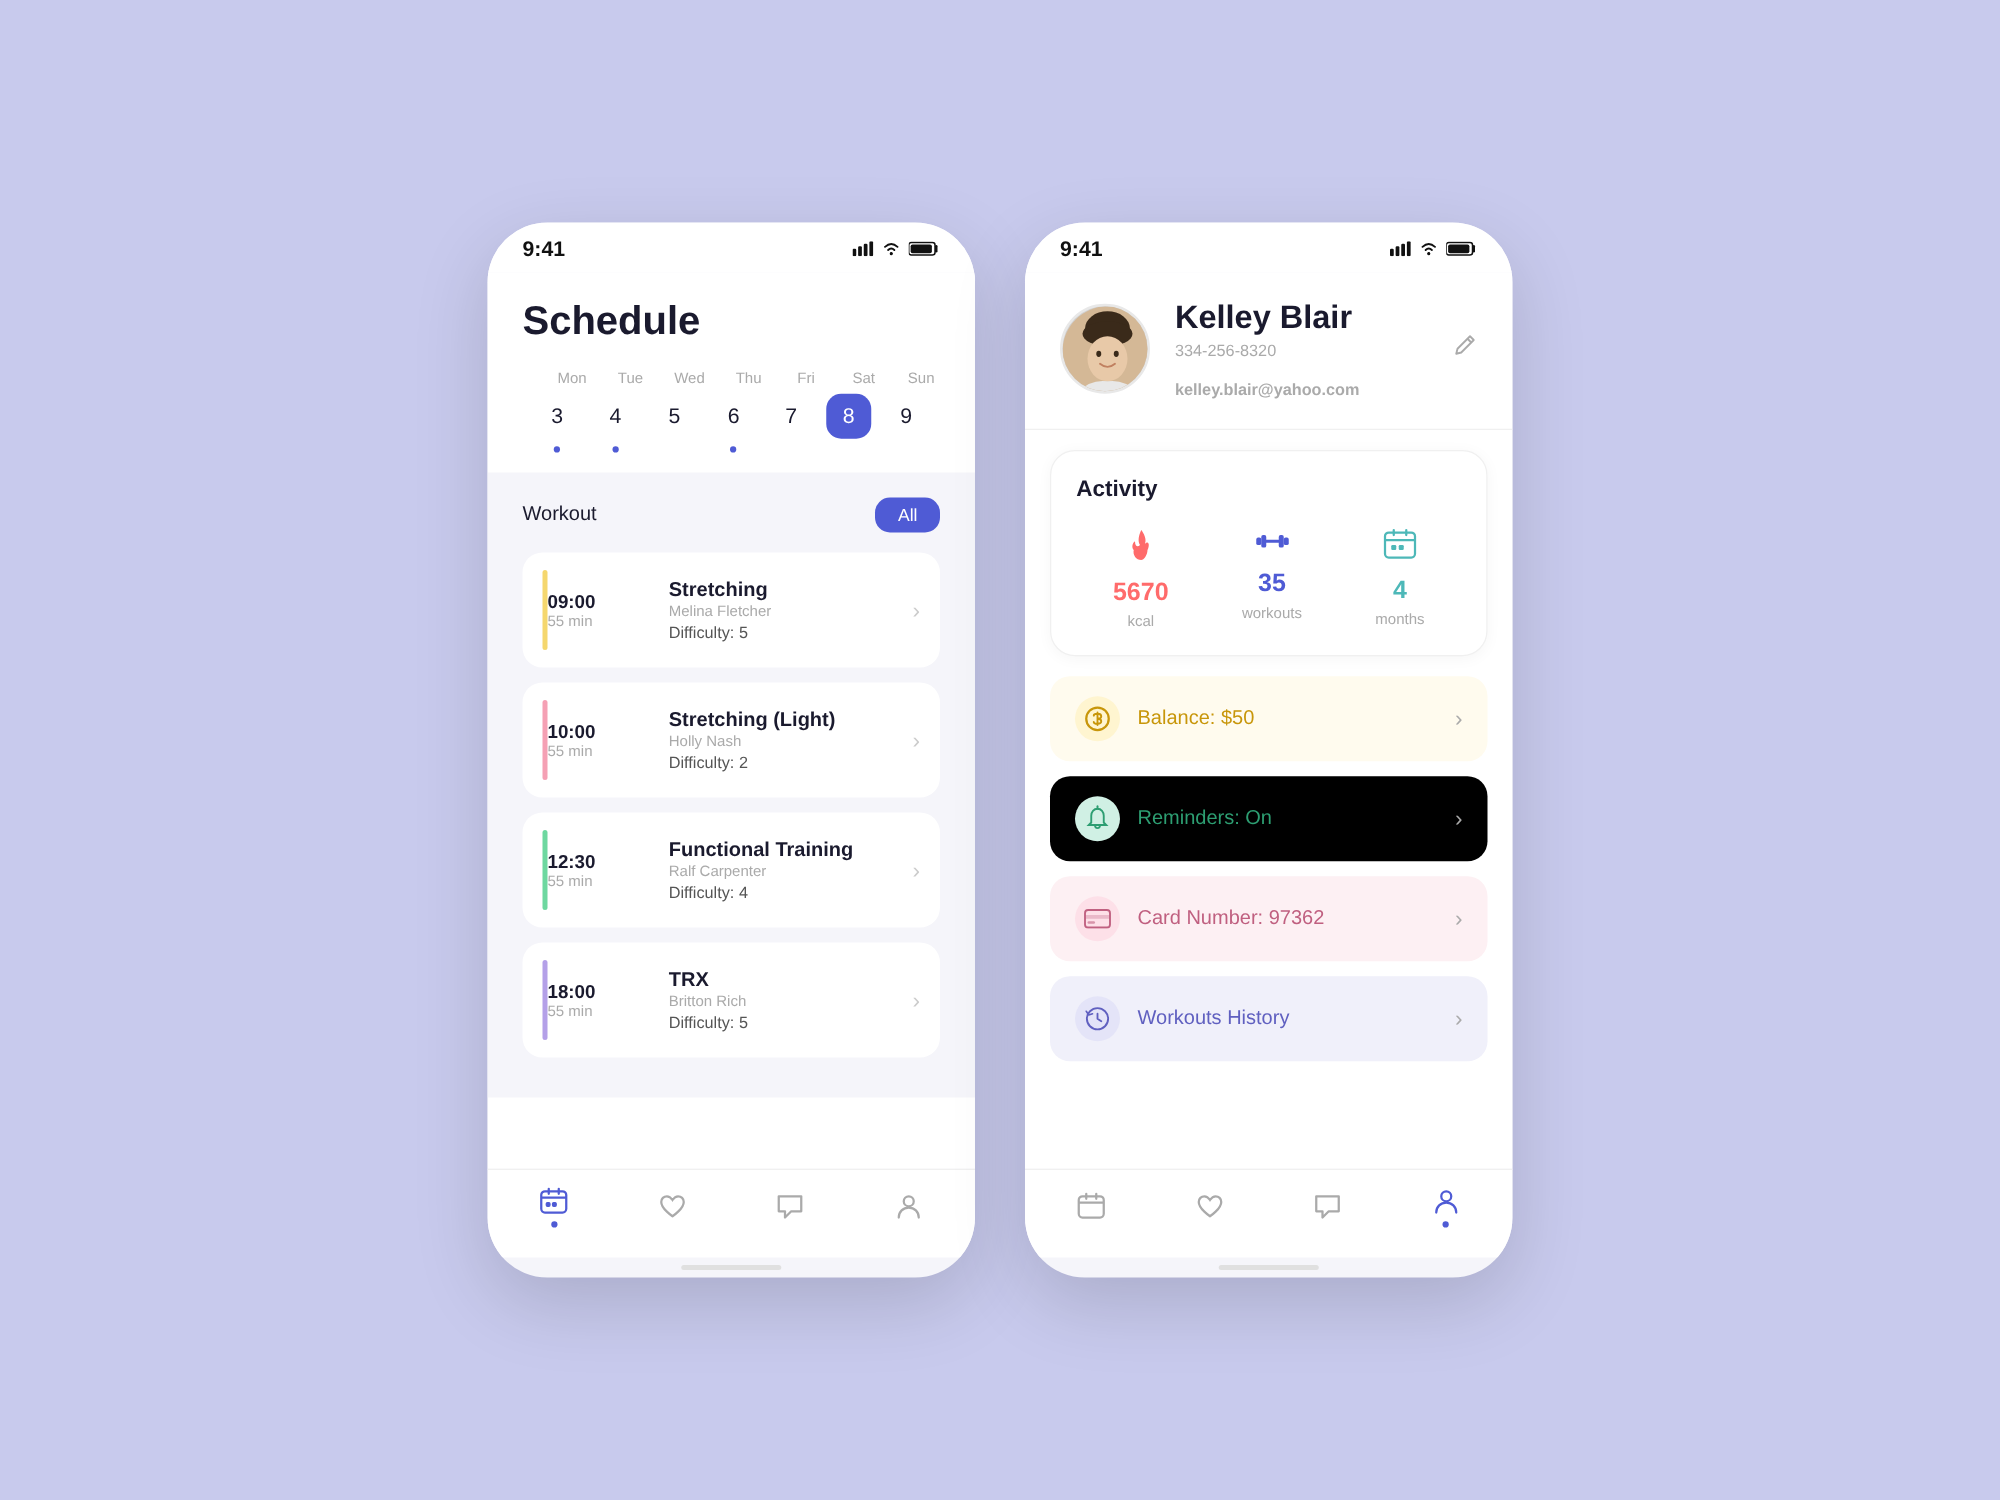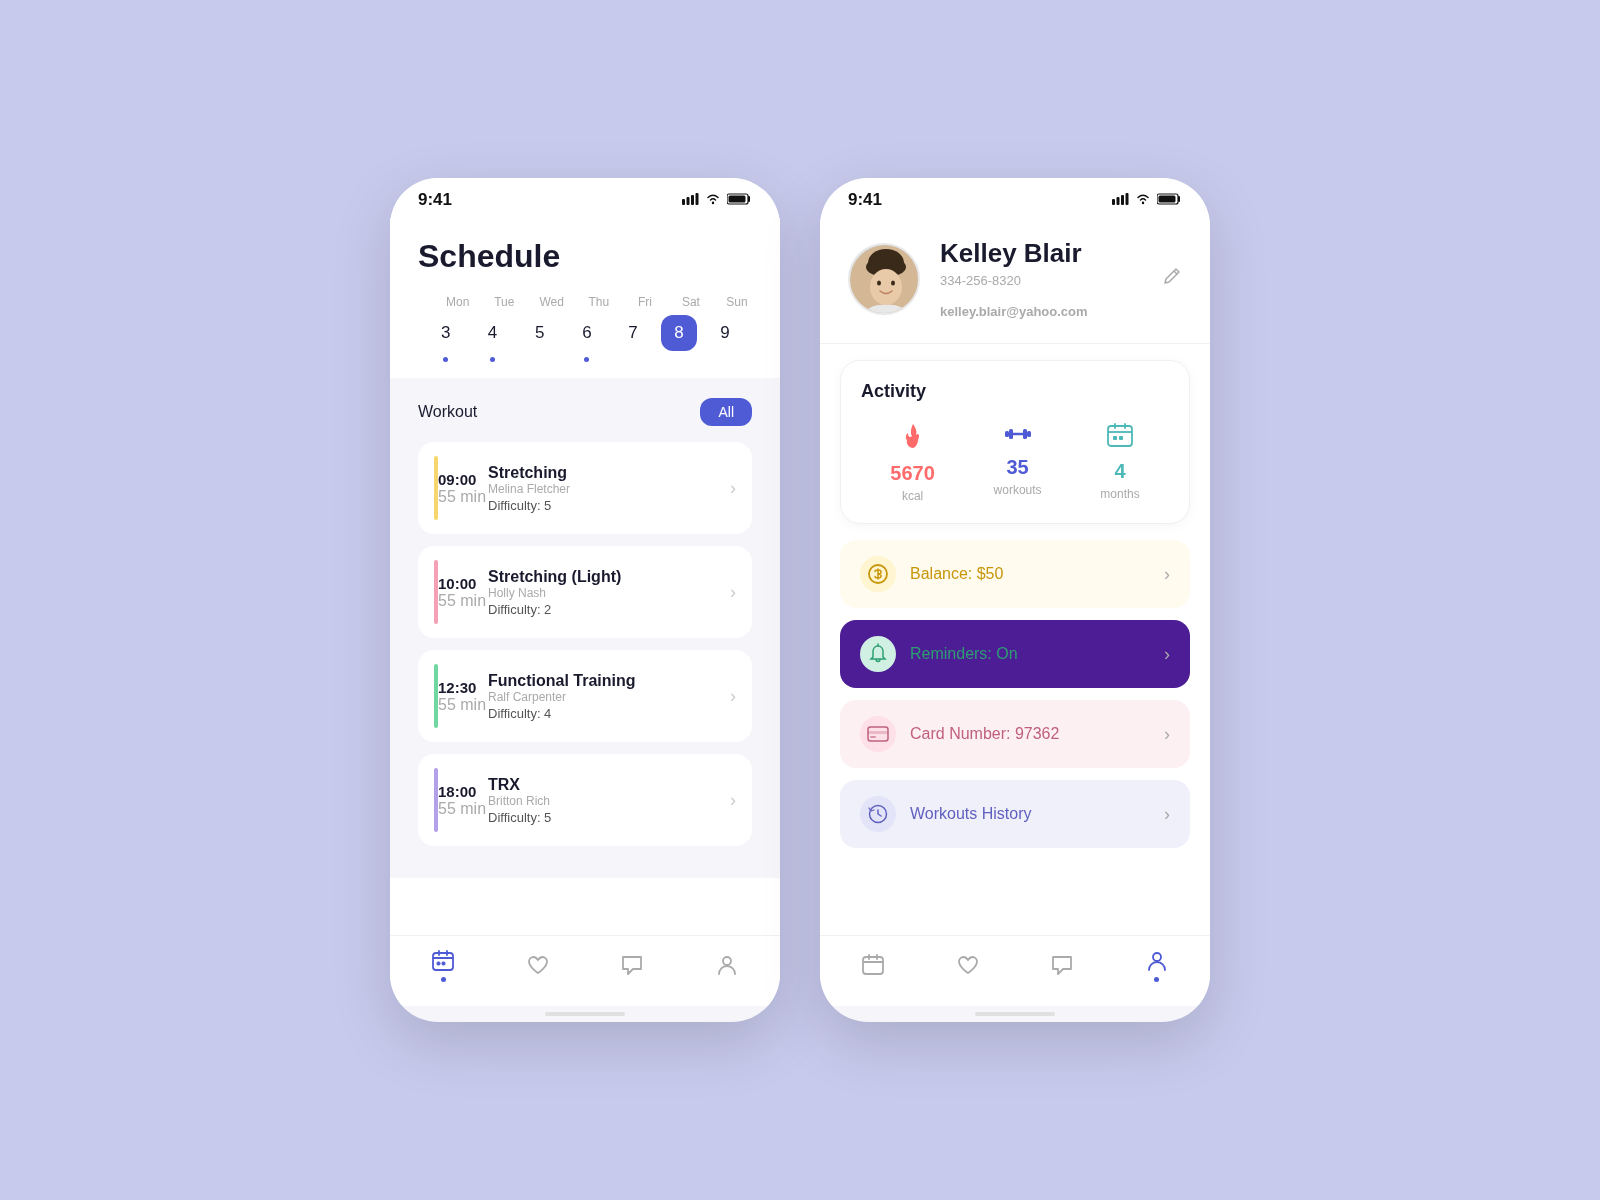--- a/index.html
+++ b/index.html
@@ -151,25 +151,26 @@
       display: flex;
       flex-direction: column;
       min-width: 50px;
     }
     .workout-time {
       font-size: 15px;
       font-weight: 600;
       color: #1a1a2e;
     }
     .workout-duration {
-      font-size: 16px;
+      font-size: 12px;
       color: #aaa;
     }
     .workout-info {
       flex: 1;
+      margin-left: 47px;
     }
     .workout-name {
       font-size: 16px;
       font-weight: 600;
       color: #1a1a2e;
     }
     .workout-trainer {
       font-size: 12px;
       color: #aaa;
       margin-bottom: 2px;
@@ -326,21 +327,21 @@
     }
     .menu-text {
       font-size: 16px;
       font-weight: 500;
     }
     .menu-chevron {
       color: #aaa;
       font-size: 18px;
     }
     .menu-yellow { background: #fffbee; }
-    .menu-green { background: #4c1d95; justify-content: space-between; }
+    .menu-green { background: #000000; justify-content: space-between; }
     .menu-pink { background: #fdf0f3; }
     .menu-lavender { background: #f0f0fa; }
 
     .menu-yellow .menu-text { color: #c8960a; }
     .menu-green .menu-text { color: #2d9e72; }
     .menu-pink .menu-text { color: #c06080; }
     .menu-lavender .menu-text { color: #6060c0; }
 
     .menu-yellow .menu-icon-circle { background: #fff5d0; }
     .menu-green .menu-icon-circle { background: #d0f0e4; }

